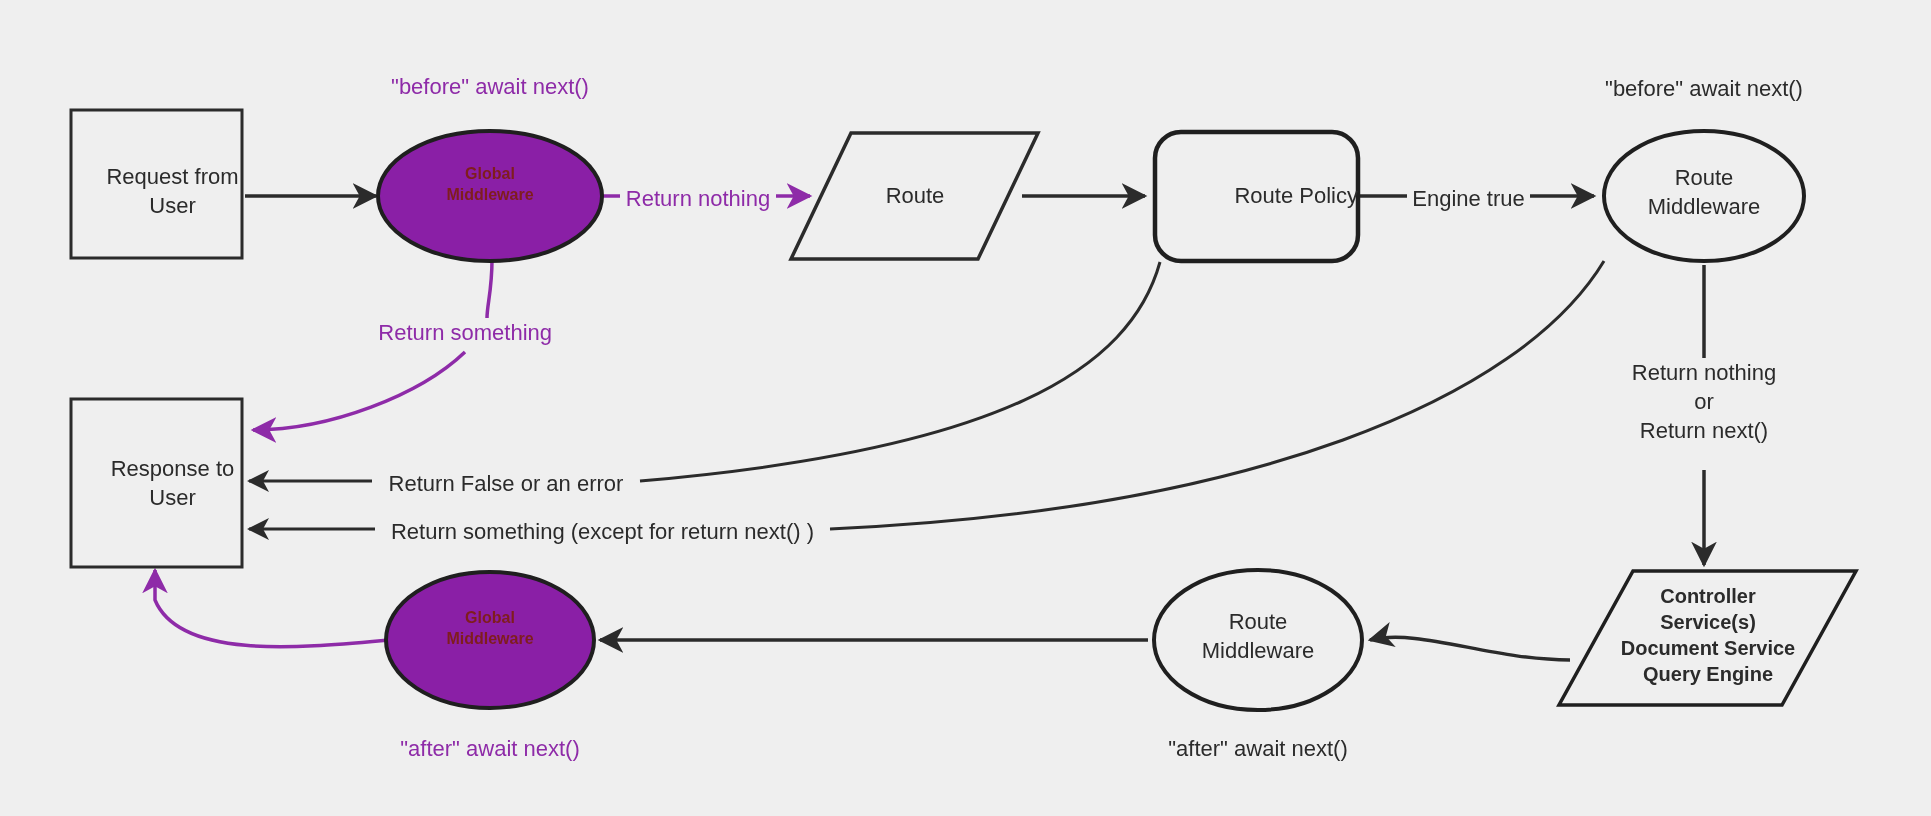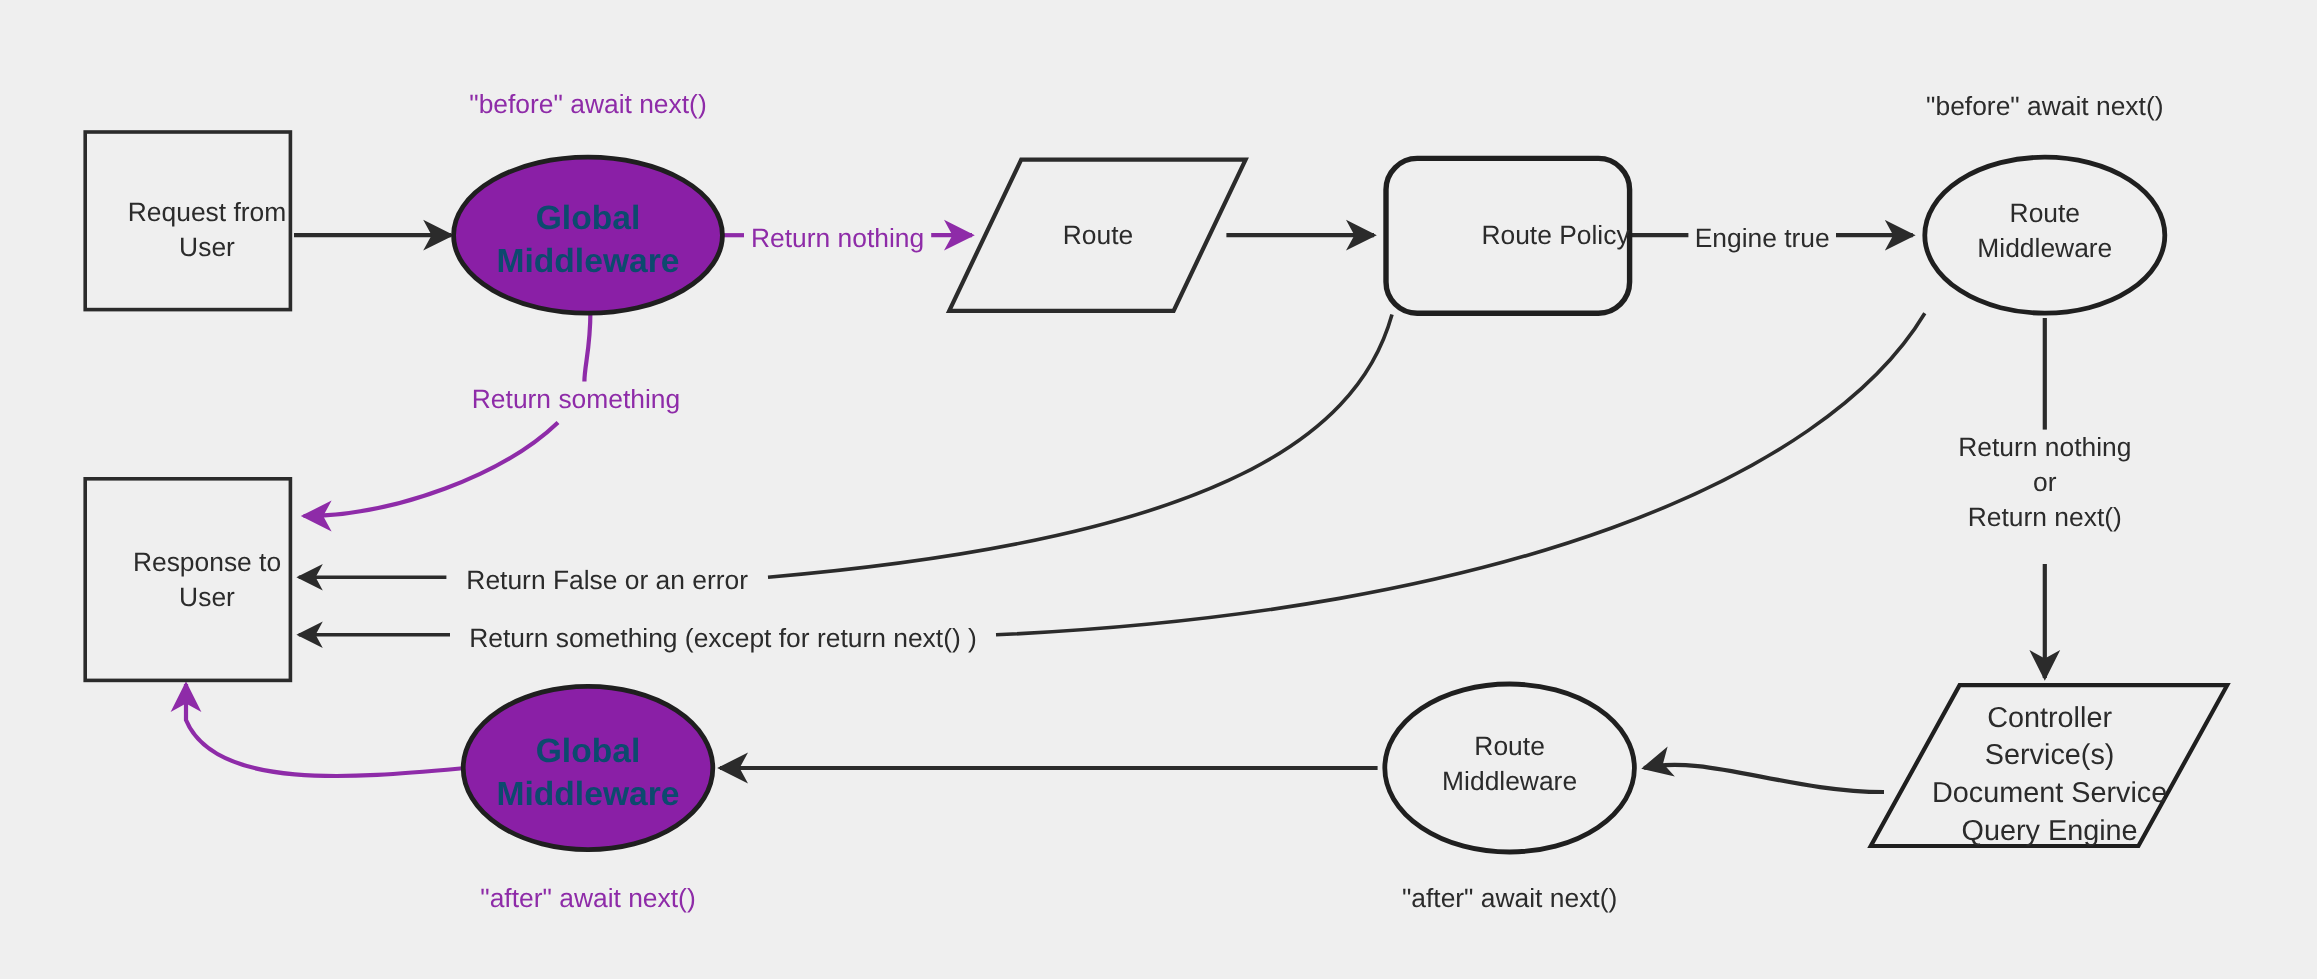--- a/index.html
+++ b/index.html
@@ -38,22 +38,22 @@
     position: absolute;
     text-align: center;
     line-height: 1.32;
     white-space: pre-line;
     color: #2b2b2b;
     font-size: 22px;
   }
   .edge-label.purple { color: #8e2ba8; }
   .node-label.dark { font-size: 22px; color: #2b2b2b; }
   .node-label.onpurple {
-    font-size: 28px;
-    color: #0c4a6e;
+    font-size: 16px;
+    color: #7f1d1d;
     font-weight: bold;
   }
 </style>
 </head>
 <body>
 
 <div id="canvas">
 
   <svg class="layer" viewBox="0 0 1931 816" preserveAspectRatio="none" aria-hidden="true">
     <defs>
@@ -140,21 +140,21 @@
   <div class="node-label onpurple" style="left:378px; top:164px; width:224px;">Global
 Middleware</div>
 
   <div class="node-label dark" style="left:818px; top:182px; width:194px;">Route</div>
 
   <div class="node-label dark" style="left:1155px; top:182px; width:203px;text-align:right;">Route Policy</div>
 
   <div class="node-label dark" style="left:1604px; top:164px; width:200px;">Route
 Middleware</div>
 
-  <div class="node-label dark" style="left:1593px; top:583px; width:230px; font-size:24px;">Controller
+  <div class="node-label dark" style="left:1593px; top:583px; width:230px; font-size:20px;font-weight:bold;">Controller
 Service(s)
 Document Service
 Query Engine</div>
 
   <div class="node-label dark" style="left:1154px; top:608px; width:208px;">Route
 Middleware</div>
 
   <div class="node-label onpurple" style="left:386px; top:608px; width:208px;">Global
 Middleware</div>
 
@@ -164,21 +164,21 @@
   <div class="edge-label purple" style="left:330px; top:72px; width:320px;">"before" await next()</div>
 
   <div class="edge-label" style="left:1544px; top:74px; width:320px;">"before" await next()</div>
 
   <div class="edge-label purple" style="left:330px; top:734px; width:320px;">"after" await next()</div>
 
   <div class="edge-label" style="left:1098px; top:734px; width:320px;">"after" await next()</div>
 
   <div class="edge-label purple" style="left:620px; top:184px; width:156px;">Return nothing</div>
 
-  <div class="edge-label purple" style="left:385px; top:318px; width:190px;">Return something</div>
+  <div class="edge-label purple" style="left:362px; top:318px; width:190px;text-align:right;">Return something</div>
 
   <div class="edge-label" style="left:1407px; top:184px; width:123px;">Engine true</div>
 
   <div class="edge-label" style="left:375px; top:517px; width:455px;">Return something (except for return next() )</div>
 
   <div class="edge-label" style="left:372px; top:469px; width:268px;">Return False or an error</div>
 
   <div class="edge-label" style="left:1584px; top:358px; width:240px;">Return nothing
 or
 Return next()</div>

